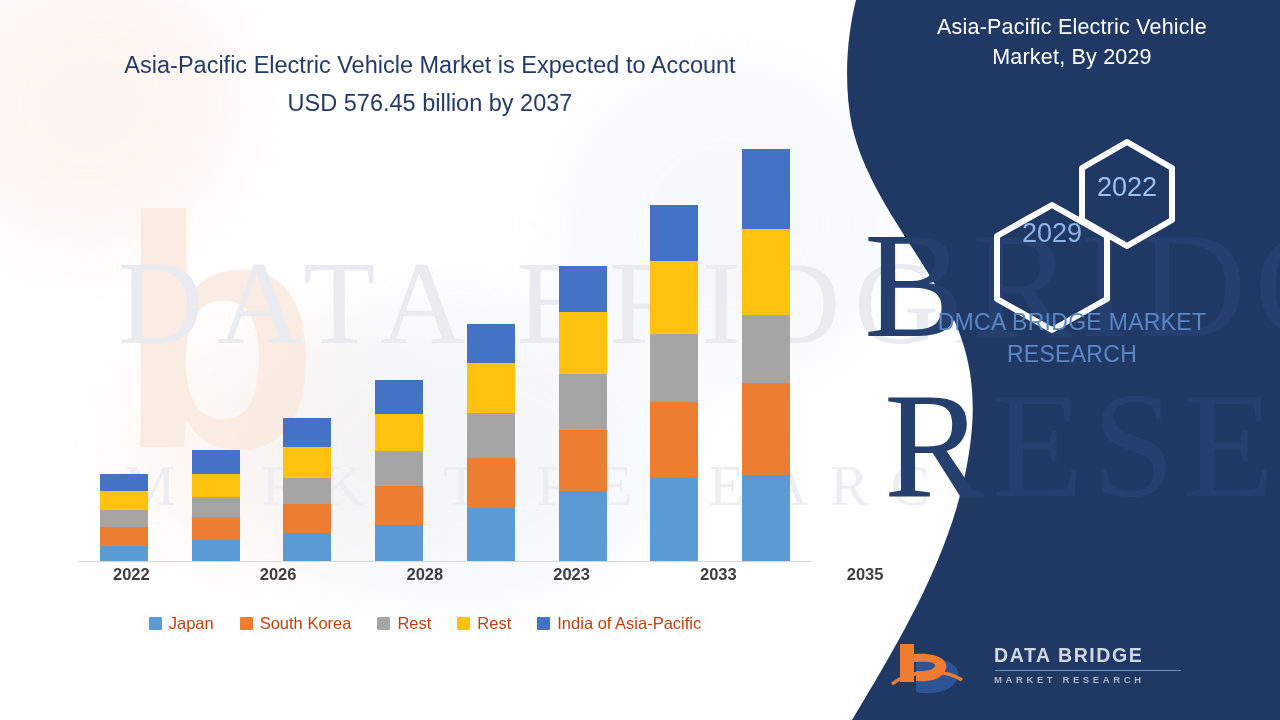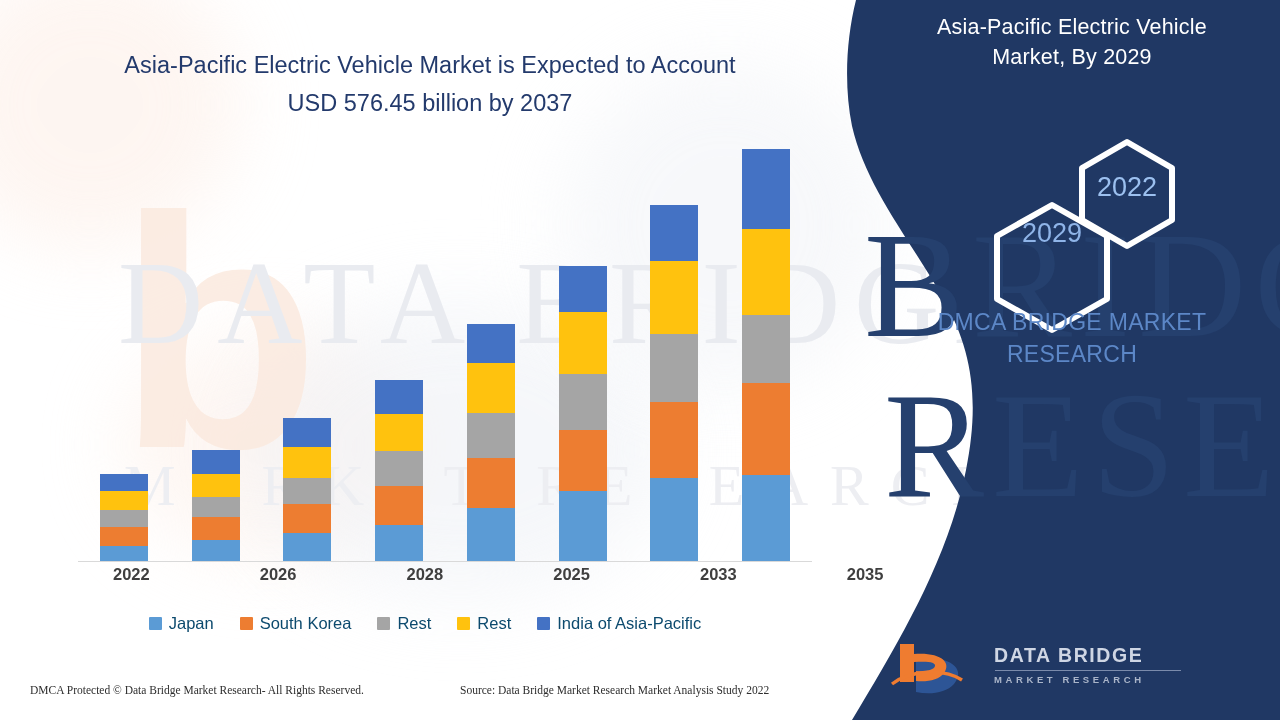--- a/index.html
+++ b/index.html
@@ -101,21 +101,21 @@
   .xlab{flex:1 1 0;text-align:center;color:#3f3f3f;font-size:16.5px;font-weight:700;}
 
   
   .legend{
     position:absolute;left:0;right:0;top:614px;
     display:flex;justify-content:center;align-items:center;gap:26px;
   }
   .legend.inner{padding-right:430px;}
   .lg{display:flex;align-items:center;gap:7px;}
   .swatch{width:13px;height:13px;border-radius:1px;display:block;}
-  .lglabel{color:#0c4a6e;font-size:16.5px;}
+  .lglabel{color:#c2410c;font-size:16.5px;}
 
   
   .footer{position:absolute;left:0;top:684px;width:860px;height:22px;}
   .foot{
     position:absolute;color:#2d2d2d;font-family:"Liberation Serif", serif;
     font-size:11.5px;white-space:nowrap;
   }
   .foot.left{left:30px;top:0;}
   .foot.right{left:460px;top:0;}
 </style>
@@ -215,21 +215,21 @@
           </div>
         </div>
       <div class="axis-line"></div>
     </div>
   </div>
 
   <div class="xlabels" id="xlabels">
       <div class="xlab">2022</div>
       <div class="xlab">2026</div>
       <div class="xlab">2028</div>
-      <div class="xlab">2025</div>
+      <div class="xlab">2023</div>
       <div class="xlab">2033</div>
       <div class="xlab">2035</div>
       <div class="xlab">2028</div>
       <div class="xlab">2029</div>
     </div>
 
   <div class="legend inner" id="legend">
       <div class="lg">
         <span class="swatch" style="background: rgb(91, 155, 213);"></span>
         <span class="lglabel">Japan</span>
@@ -245,24 +245,20 @@
       <div class="lg">
         <span class="swatch" style="background: rgb(255, 194, 14);"></span>
         <span class="lglabel">Rest</span>
       </div>
       <div class="lg">
         <span class="swatch" style="background: rgb(68, 114, 196);"></span>
         <span class="lglabel">India of Asia-Pacific</span>
       </div>
     </div>
 
-  <div class="footer">
-    <div class="foot left">DMCA Protected © Data Bridge Market Research- All Rights Reserved.</div>
-    <div class="foot right">Source: Data Bridge Market Research Market Analysis Study 2022</div>
-  </div>
 
   <svg id="rightpanel" viewBox="0 0 1280 720" preserveAspectRatio="none">
     <path id="navypath" d="M 856 0 L 1280 0 L 1280 720 L 852 720
              C 900 640, 948 560, 966 470
              C 980 400, 972 350, 944 300
              C 912 242, 866 188, 852 126
              C 844 86, 846 40, 856 0 Z" fill="#203864"></path>
   </svg>
 
   <div id="panel-content">

